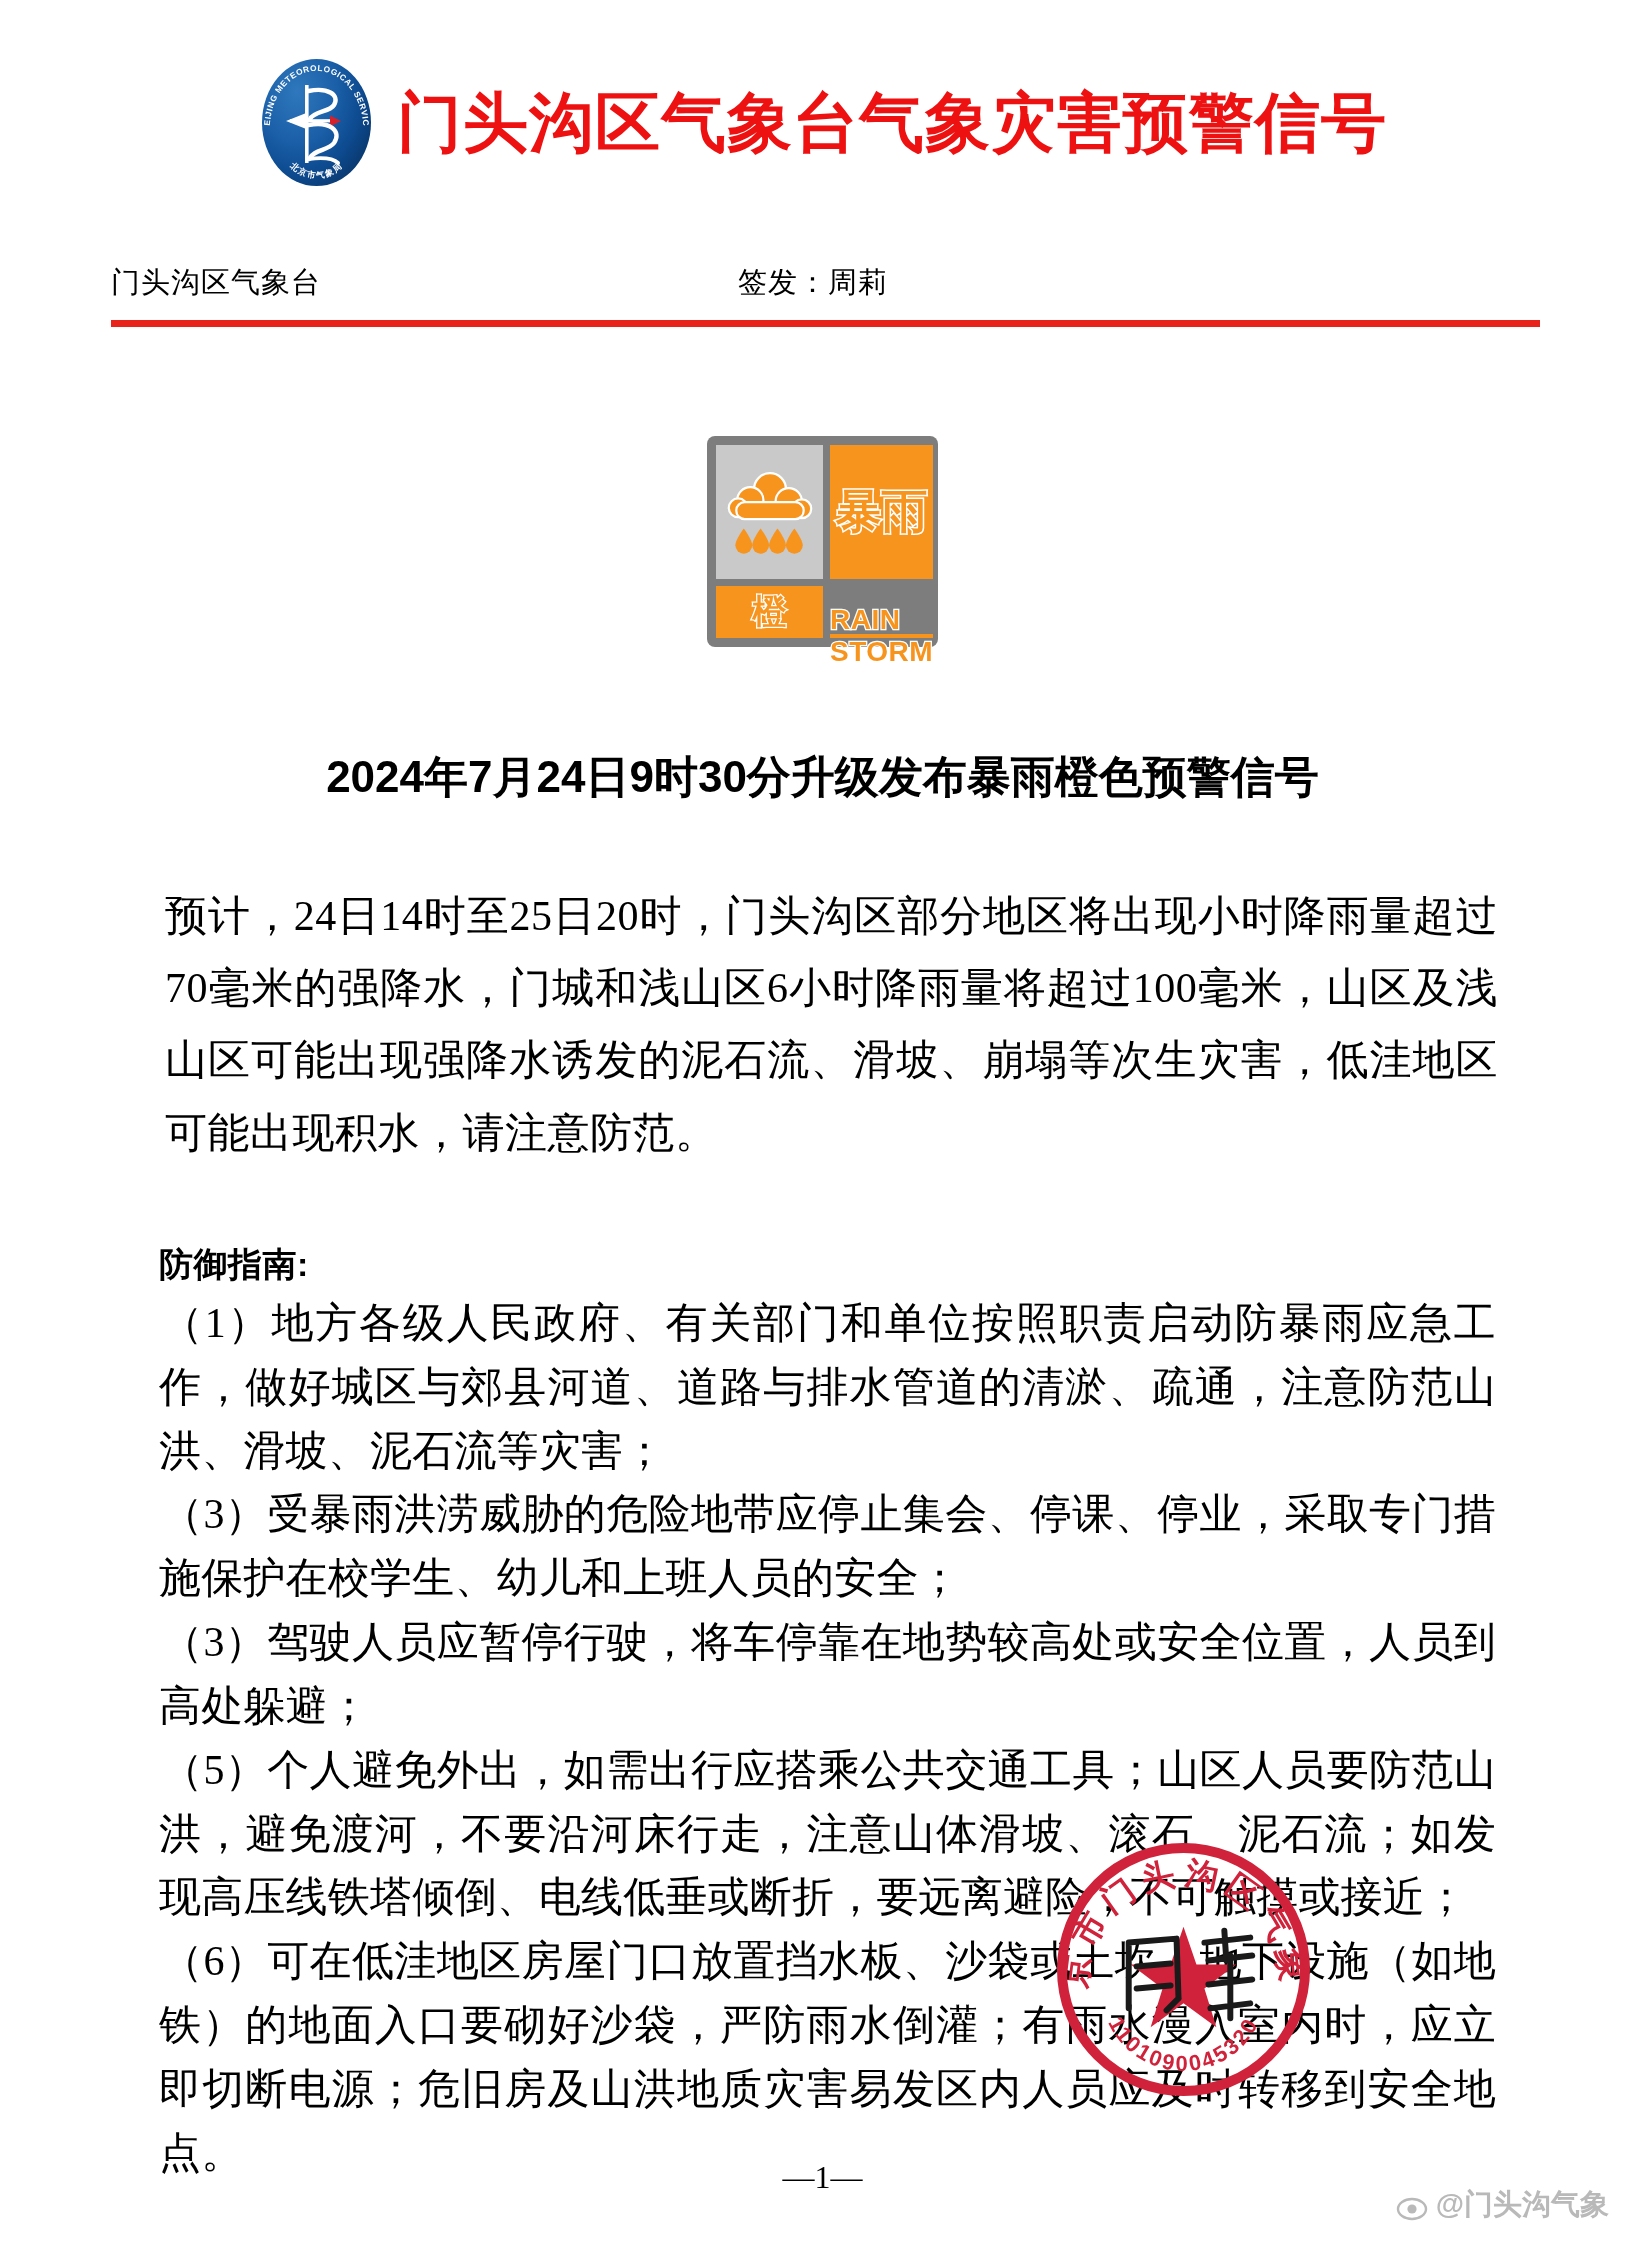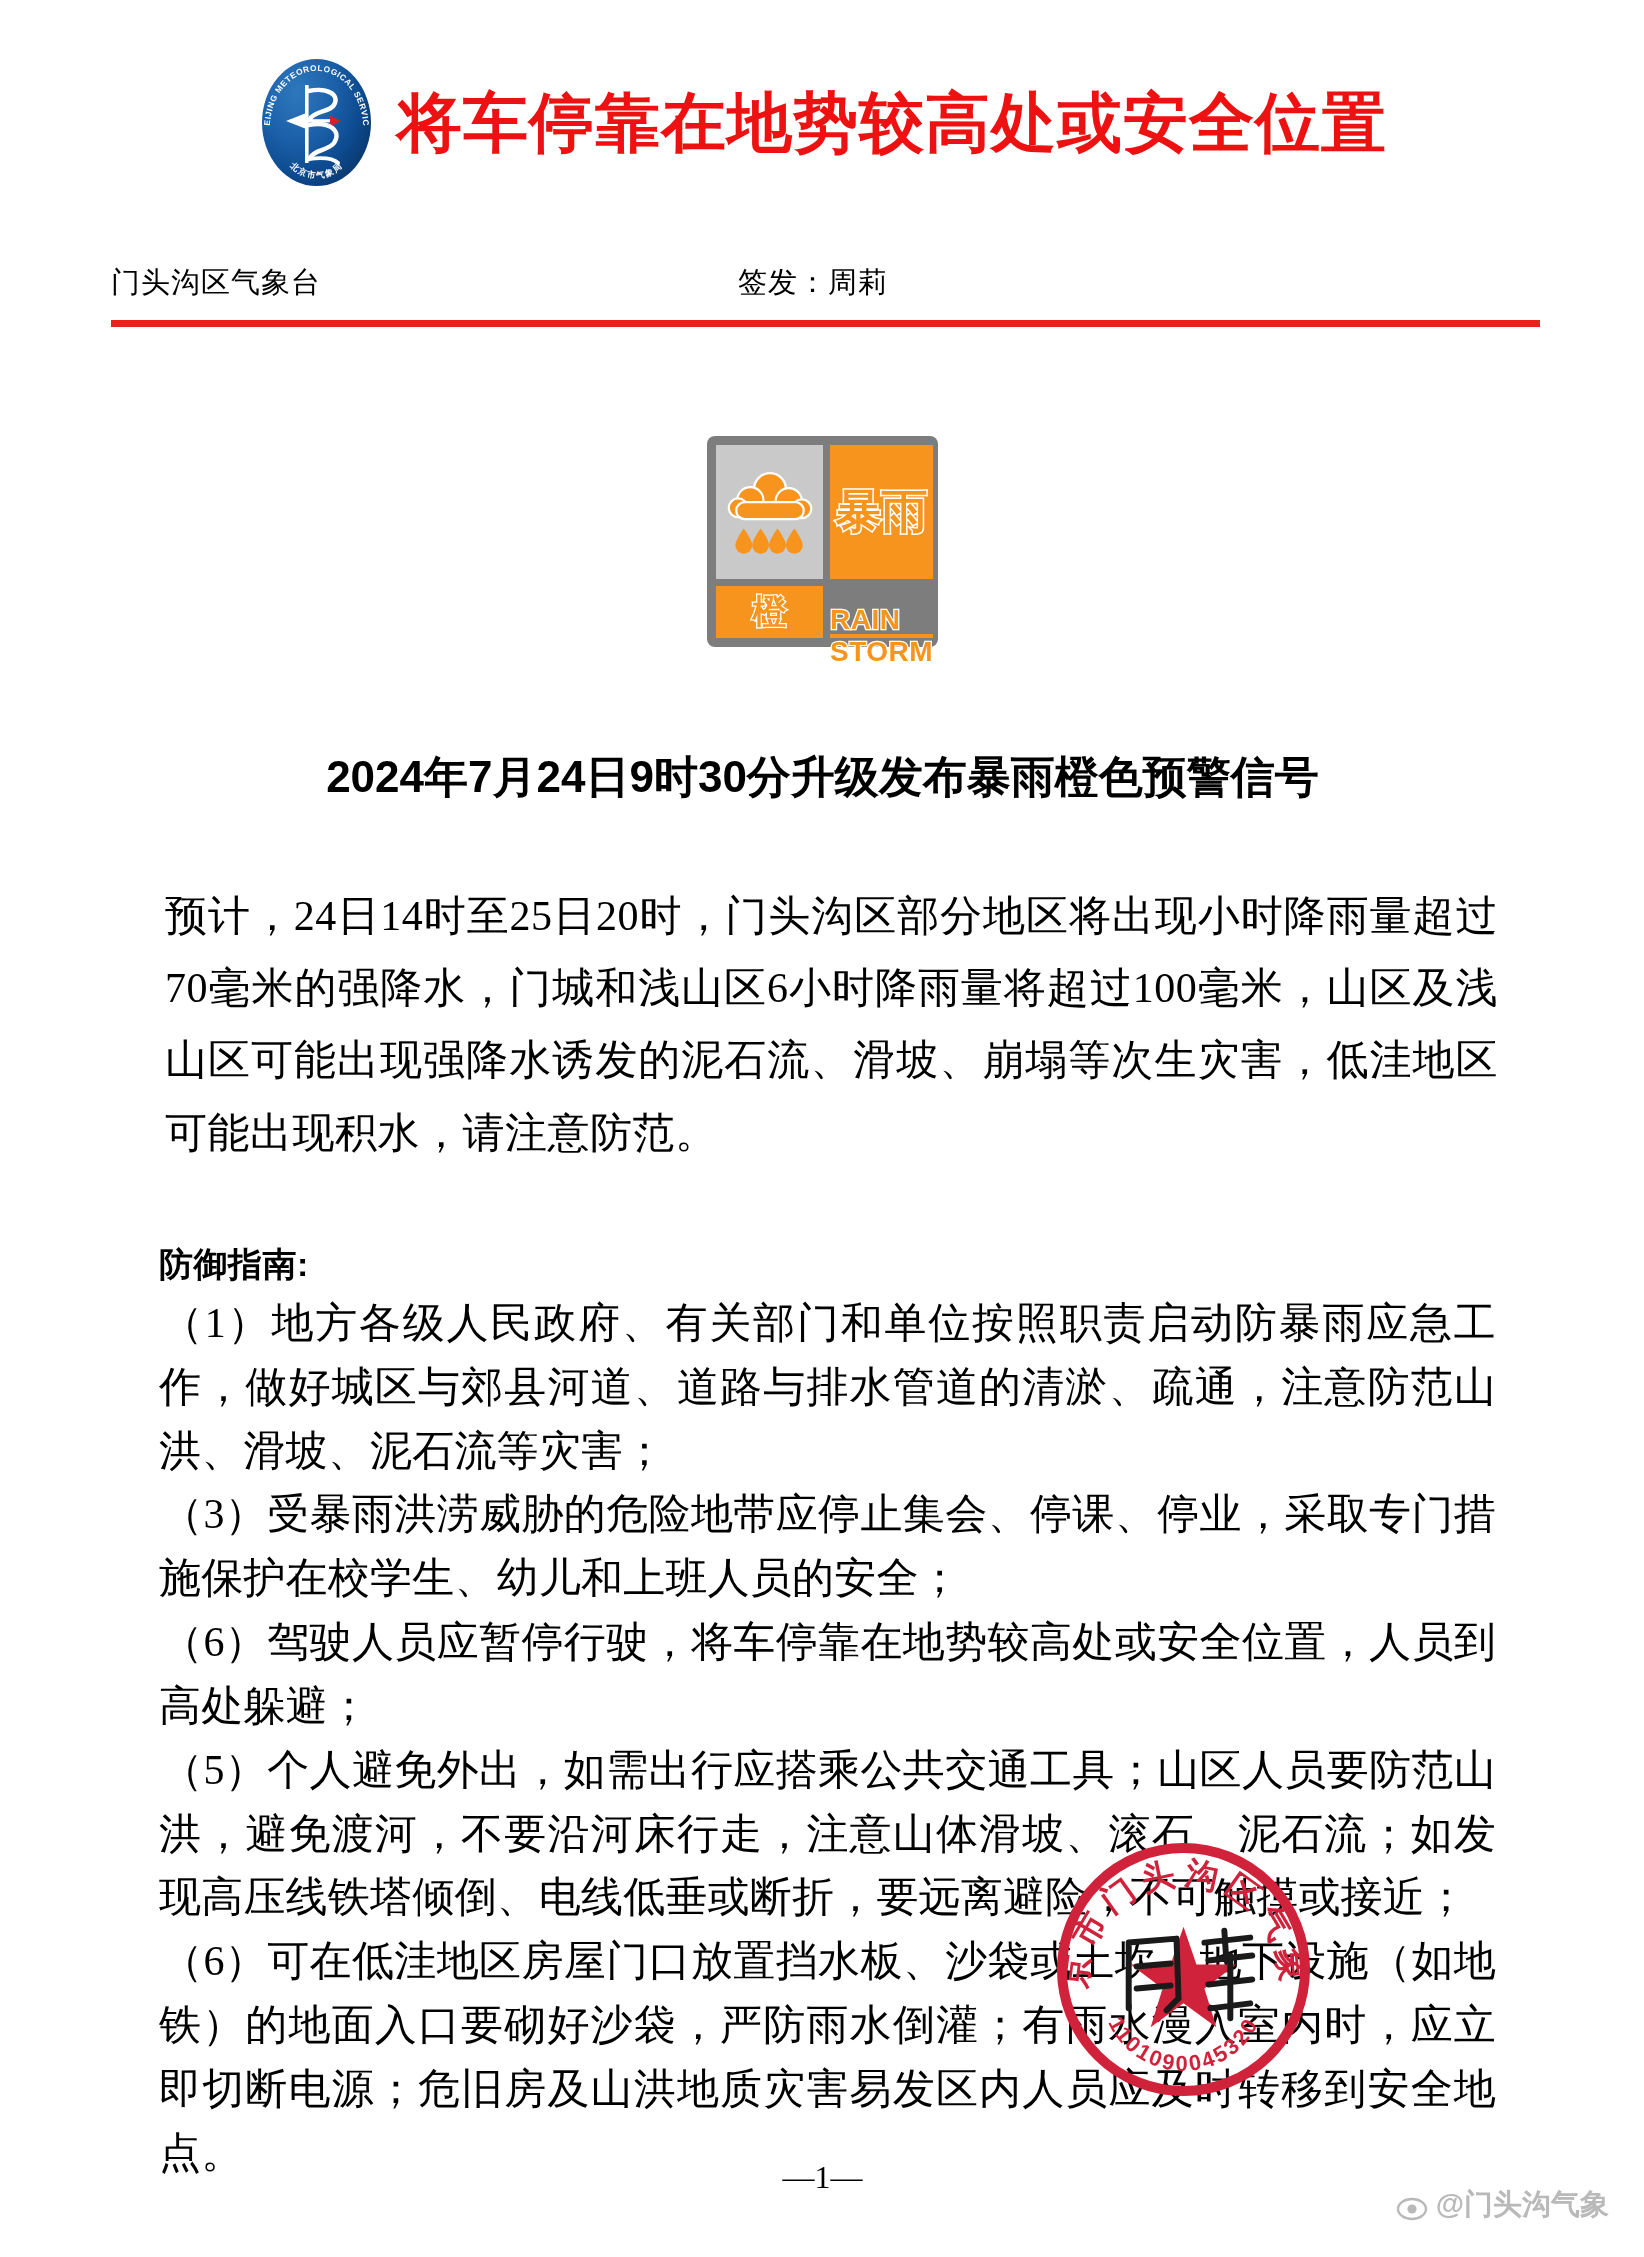--- a/index.html
+++ b/index.html
@@ -276,21 +276,21 @@
         <rect x="6" y="38.2" width="46" height="3.2" fill="#ffffff"></rect>
 
         <polygon points="46,34.5 57,40 46,45.5" fill="#d6202a"></polygon>
 
         <path d="M24.5,10 C44,6 56,14 50,24 C46,31 30,30 26,38" stroke="#ffffff" stroke-width="4.4" fill="none" stroke-linecap="round"></path>
         <path d="M24.5,44 C46,40 58,50 50,62 C44,70 30,68 25,78" stroke="#ffffff" stroke-width="4.4" fill="none" stroke-linecap="round"></path>
         <path d="M24.5,78 C40,76 50,78 54,82" stroke="#ffffff" stroke-width="4" fill="none" stroke-linecap="round"></path>
       </svg>
     </div>
 
-    <div class="doc-title">将车停靠在地势较高处或安全位置</div>
+    <div class="doc-title">门头沟区气象台气象灾害预警信号</div>
   </div>
 
   <div class="meta-row">
     <div class="meta-left">门头沟区气象台</div>
     <div class="meta-right">签发：周莉</div>
   </div>
   <div class="rule"></div>
 
   <div class="warn-wrap">
     <div class="warn-icon">
@@ -326,21 +326,21 @@
   </div>
 
   <div class="headline">2024年7月24日9时30分升级发布暴雨橙色预警信号</div>
 
   <div class="body-text">预计，24日14时至25日20时，门头沟区部分地区将出现小时降雨量超过70毫米的强降水，门城和浅山区6小时降雨量将超过100毫米，山区及浅山区可能出现强降水诱发的泥石流、滑坡、崩塌等次生灾害，低洼地区可能出现积水，请注意防范。</div>
 
   <div class="guide-title">防御指南:</div>
   <div class="guide-list">
     <p>（1）地方各级人民政府、有关部门和单位按照职责启动防暴雨应急工作，做好城区与郊县河道、道路与排水管道的清淤、疏通，注意防范山洪、滑坡、泥石流等灾害；</p>
     <p>（3）受暴雨洪涝威胁的危险地带应停止集会、停课、停业，采取专门措施保护在校学生、幼儿和上班人员的安全；</p>
-    <p>（6）驾驶人员应暂停行驶，将车停靠在地势较高处或安全位置，人员到高处躲避；</p>
+    <p>（3）驾驶人员应暂停行驶，将车停靠在地势较高处或安全位置，人员到高处躲避；</p>
     <p>（5）个人避免外出，如需出行应搭乘公共交通工具；山区人员要防范山洪，避免渡河，不要沿河床行走，注意山体滑坡、滚石、泥石流；如发现高压线铁塔倾倒、电线低垂或断折，要远离避险，不可触摸或接近；</p>
     <p>（6）可在低洼地区房屋门口放置挡水板、沙袋或土坎，地下设施（如地铁）的地面入口要砌好沙袋，严防雨水倒灌；有雨水漫入室内时，应立即切断电源；危旧房及山洪地质灾害易发区内人员应及时转移到安全地点。</p>
   </div>
 
   <svg class="seal" viewBox="0 0 262 262">
     <defs>
       <path id="sealArc" d="M 34,143 A 97,97 0 0 1 228,143" fill="none"></path>
       <path id="sealArcBot" d="M 48,150 A 83,83 0 0 0 214,150" fill="none"></path>
     </defs>
     <circle cx="131" cy="131" r="122" fill="none" stroke="#d0223a" stroke-width="10"></circle>

